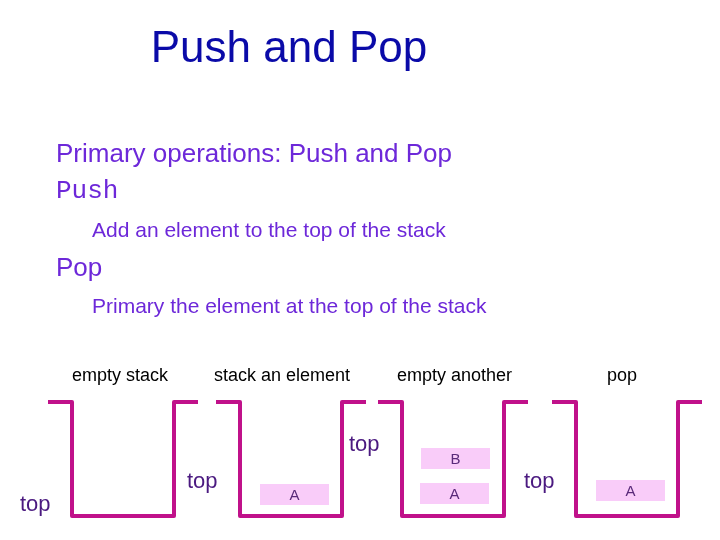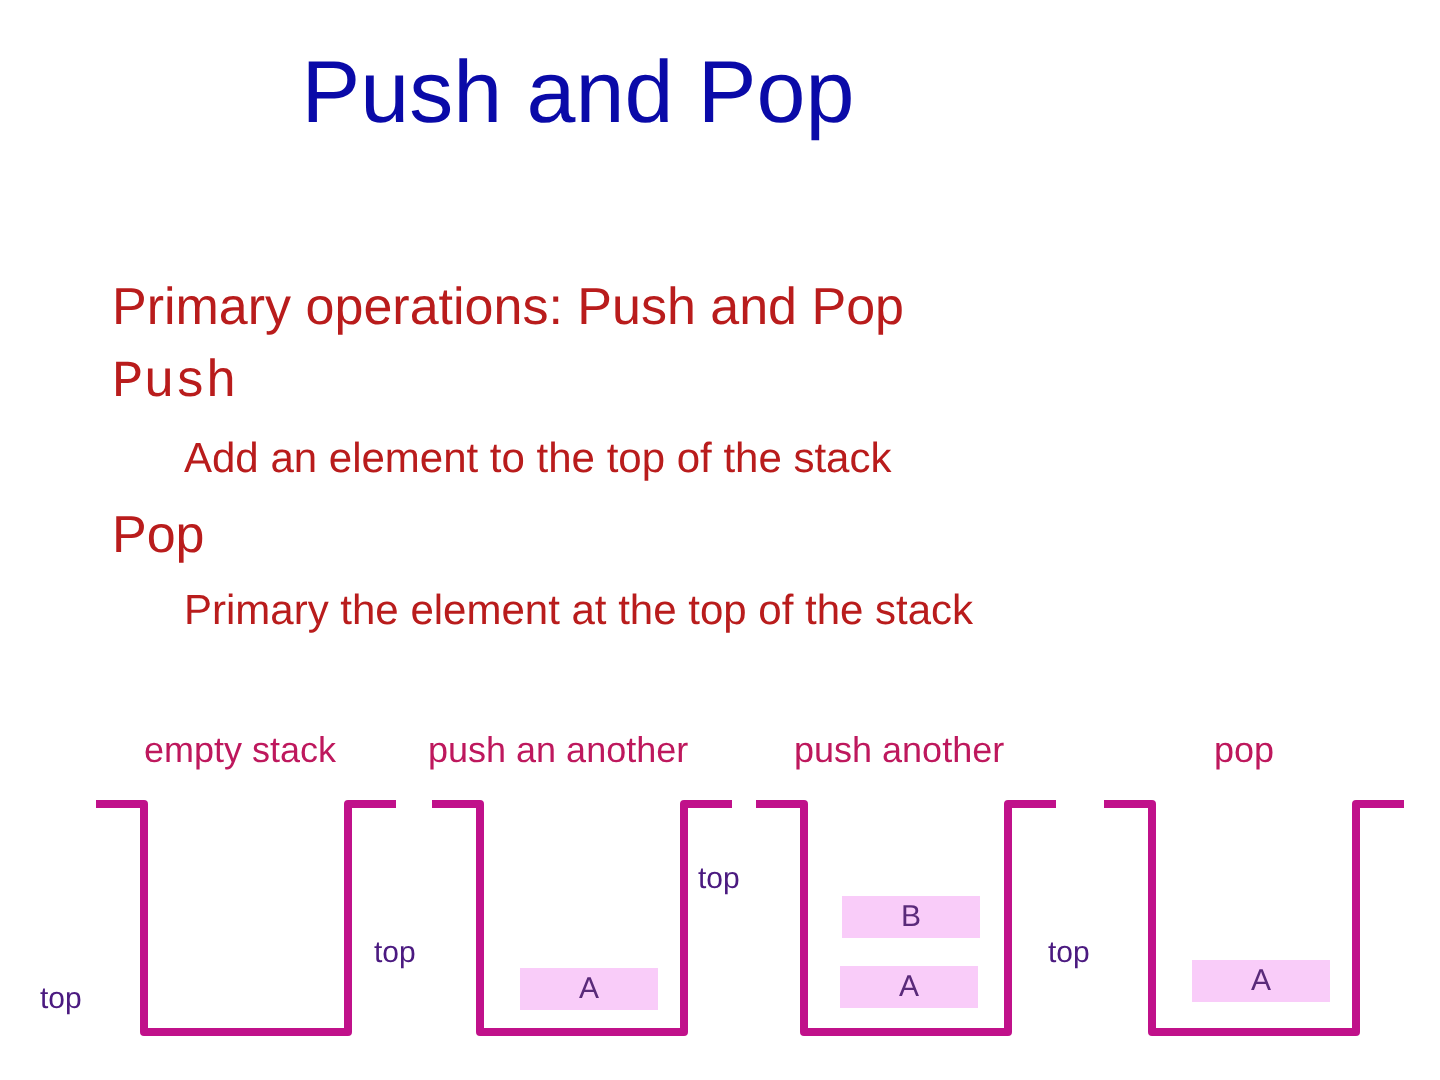--- a/index.html
+++ b/index.html
@@ -1,39 +1,39 @@
 <!DOCTYPE html>
 <html><head>
   <meta charset="utf-8">
   <style>
     html, body { margin: 0; padding: 0; background: #ffffff; }
     body { width: 720px; height: 540px; position: relative; overflow: hidden; font-family: "Liberation Sans", sans-serif; }
     .title { position: absolute; left: 0; top: 22px; width: 578px; text-align: center; font-size: 44px; color: #0a0aa8; }
-    .bullet { position: absolute; color: #b91c1c; white-space: nowrap; }
+    .bullet { position: absolute; color: #6d28d9; white-space: nowrap; }
     .l1 { left: 56px; font-size: 26px; }
     .l2 { left: 92px; font-size: 21px; text-align: right; }
-    .caption { position: absolute; top: 365px; font-size: 18px; color: #be185d; white-space: nowrap; }
-    .toplabel { position: absolute; font-size: 15px; color: #4b1a80; }
+    .caption { position: absolute; top: 365px; font-size: 18px; color: #000000; white-space: nowrap; }
+    .toplabel { position: absolute; font-size: 22px; color: #4b1a80; }
     svg.stacks { position: absolute; left: 0; top: 0; }
     .elem { position: absolute; width: 69px; height: 21px; background: #f9ccf9; color: #5a2a7a; font-size: 15px; text-align: center; line-height: 21px; }
   </style>
 </head>
 <body>
 
 <div class="title">Push and Pop</div>
 
 <div class="bullet l1" style="top:138px;">Primary operations: Push and Pop</div>
 <div class="bullet l1" style="top:176px;font-family:Liberation Mono, monospace;">Push</div>
 <div class="bullet l2" style="top:218px;">Add an element to the top of the stack</div>
 <div class="bullet l1" style="top:252px;">Pop</div>
 <div class="bullet l2" style="top:294px;">Primary the element at the top of the stack</div>
 
 <div class="caption" style="left:72px;">empty stack</div>
-<div class="caption" style="left:214px;">push an another</div>
-<div class="caption" style="left:397px;">push another</div>
+<div class="caption" style="left:214px;">stack an element</div>
+<div class="caption" style="left:397px;">empty another</div>
 <div class="caption" style="left:607px;">pop</div>
 
 <svg class="stacks" width="720" height="540">
   <g fill="none" stroke="#c0118a" stroke-width="4" stroke-linejoin="round" stroke-linecap="butt">
     <polyline points="48,402 72,402 72,516 174,516 174,402 198,402"></polyline>
     <polyline points="216,402 240,402 240,516 342,516 342,402 366,402"></polyline>
     <polyline points="378,402 402,402 402,516 504,516 504,402 528,402"></polyline>
     <polyline points="552,402 576,402 576,516 678,516 678,402 702,402"></polyline>
   </g>
 </svg>

